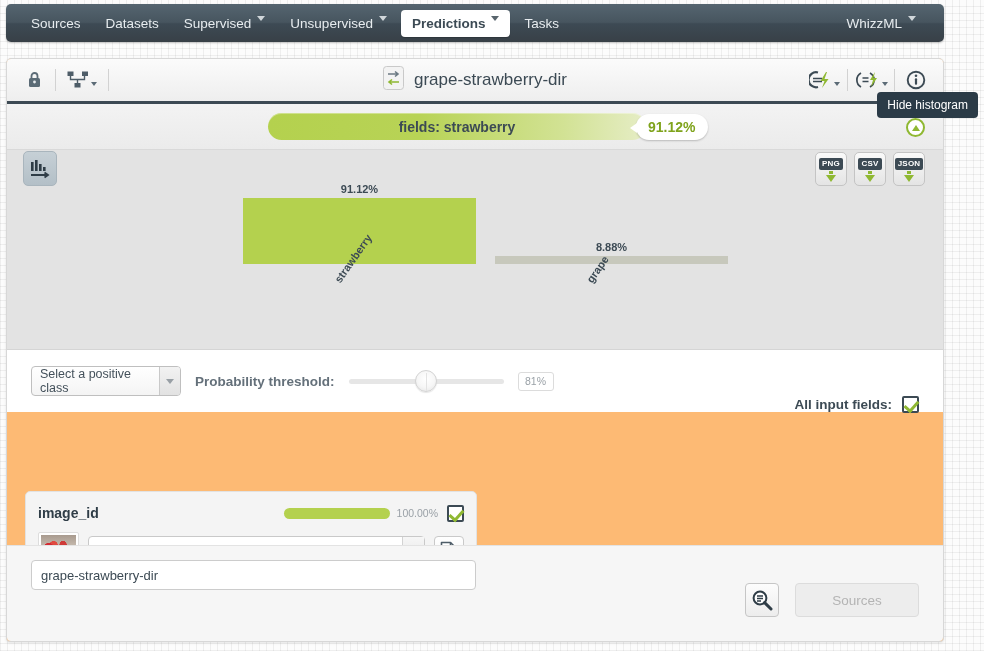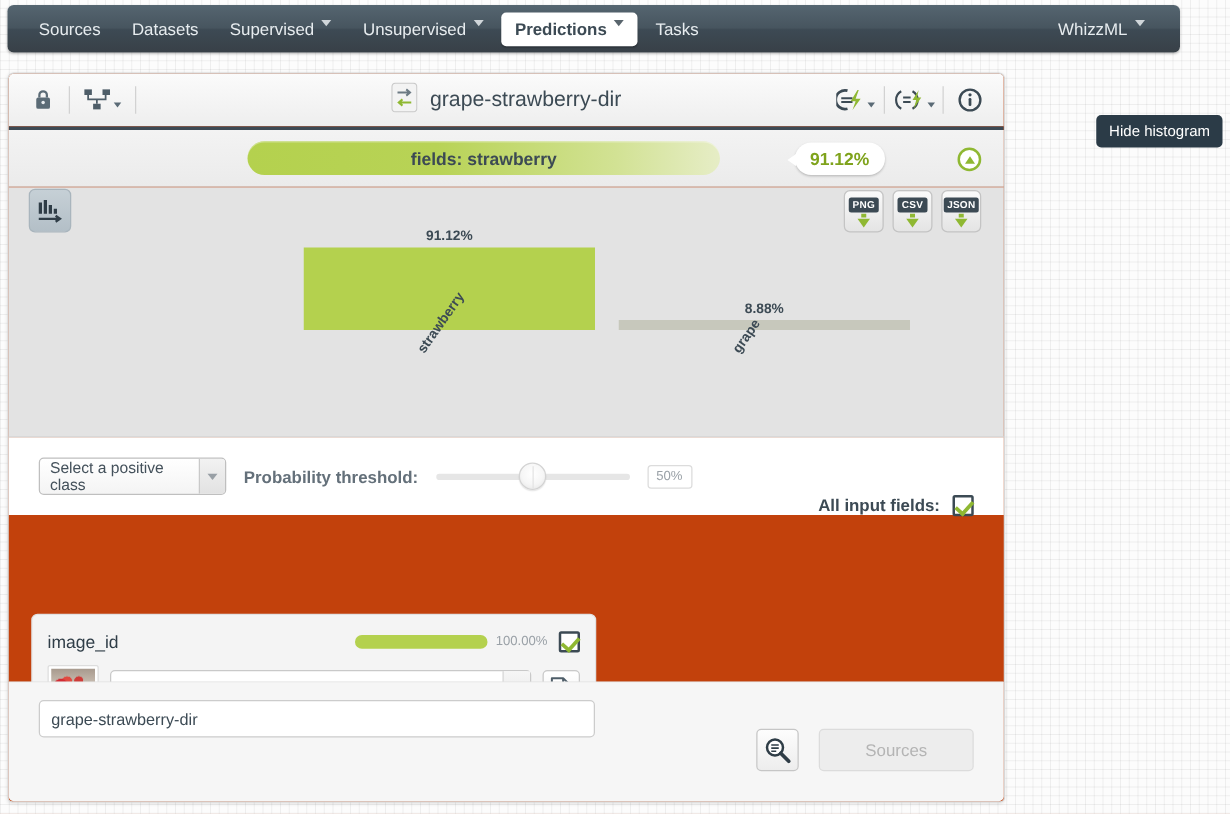--- a/index.html
+++ b/index.html
@@ -52,22 +52,22 @@
     border-right: 4px solid transparent;
     border-top: 5px solid currentColor;
     display: inline-block;
     opacity: .85;
   }
   .nav-spacer { flex: 1; }
 
   
   #panel {
     position: absolute; left: 6px; top: 58px;
-    width: 798px; height: 584px;
-    background: #c2410c;
+    width: 938px; height: 584px;
+    background: #fdba74;
     border: 1px solid #d7d7d7;
     border-radius: 5px 5px 4px 4px;
     box-shadow: 0 1px 3px rgba(0,0,0,0.10);
     overflow: visible;
   }
 
   
   #res-header {
     height: 45px;
     background: linear-gradient(180deg, #fbfbfb 0%, #eeeeee 100%);
@@ -330,21 +330,21 @@
     background: #f4f4f4;
     border: 1px solid #e2e2e2;
     border-radius: 5px;
     padding: 8px 12px;
   }
   .field-head {
     display: flex; align-items: center;
     height: 26px;
   }
   .field-name {
-    font-size: 14px; font-weight: normal; color: #2f3d47;
+    font-size: 14px; font-weight: bold; color: #2f3d47;
   }
   .imp-bar {
     margin-left: auto;
     width: 106px; height: 11px;
     border-radius: 6px;
     background: #b4d14e;
   }
   .imp-val {
     font-size: 10.5px; color: #9aa1a7;
     margin-left: 7px;
@@ -600,21 +600,21 @@
       <div class="select-box">
         <span>Select a positive class</span>
         <span class="select-arrow">
             <span class="caret-down"></span>
           </span>
       </div>
       <span class="ctl-label">Probability threshold:</span>
       <div class="slider-track">
         <div class="slider-knob"></div>
       </div>
-      <div class="thresh-val">50%</div>
+      <div class="thresh-val">81%</div>
     </div>
 
     <div id="all-input-fields">
       <span class="lbl">All input fields:</span>
       <span class="check-box"></span>
     </div>
   </div>
 
   <div id="field-card">
     <div class="field-head">

